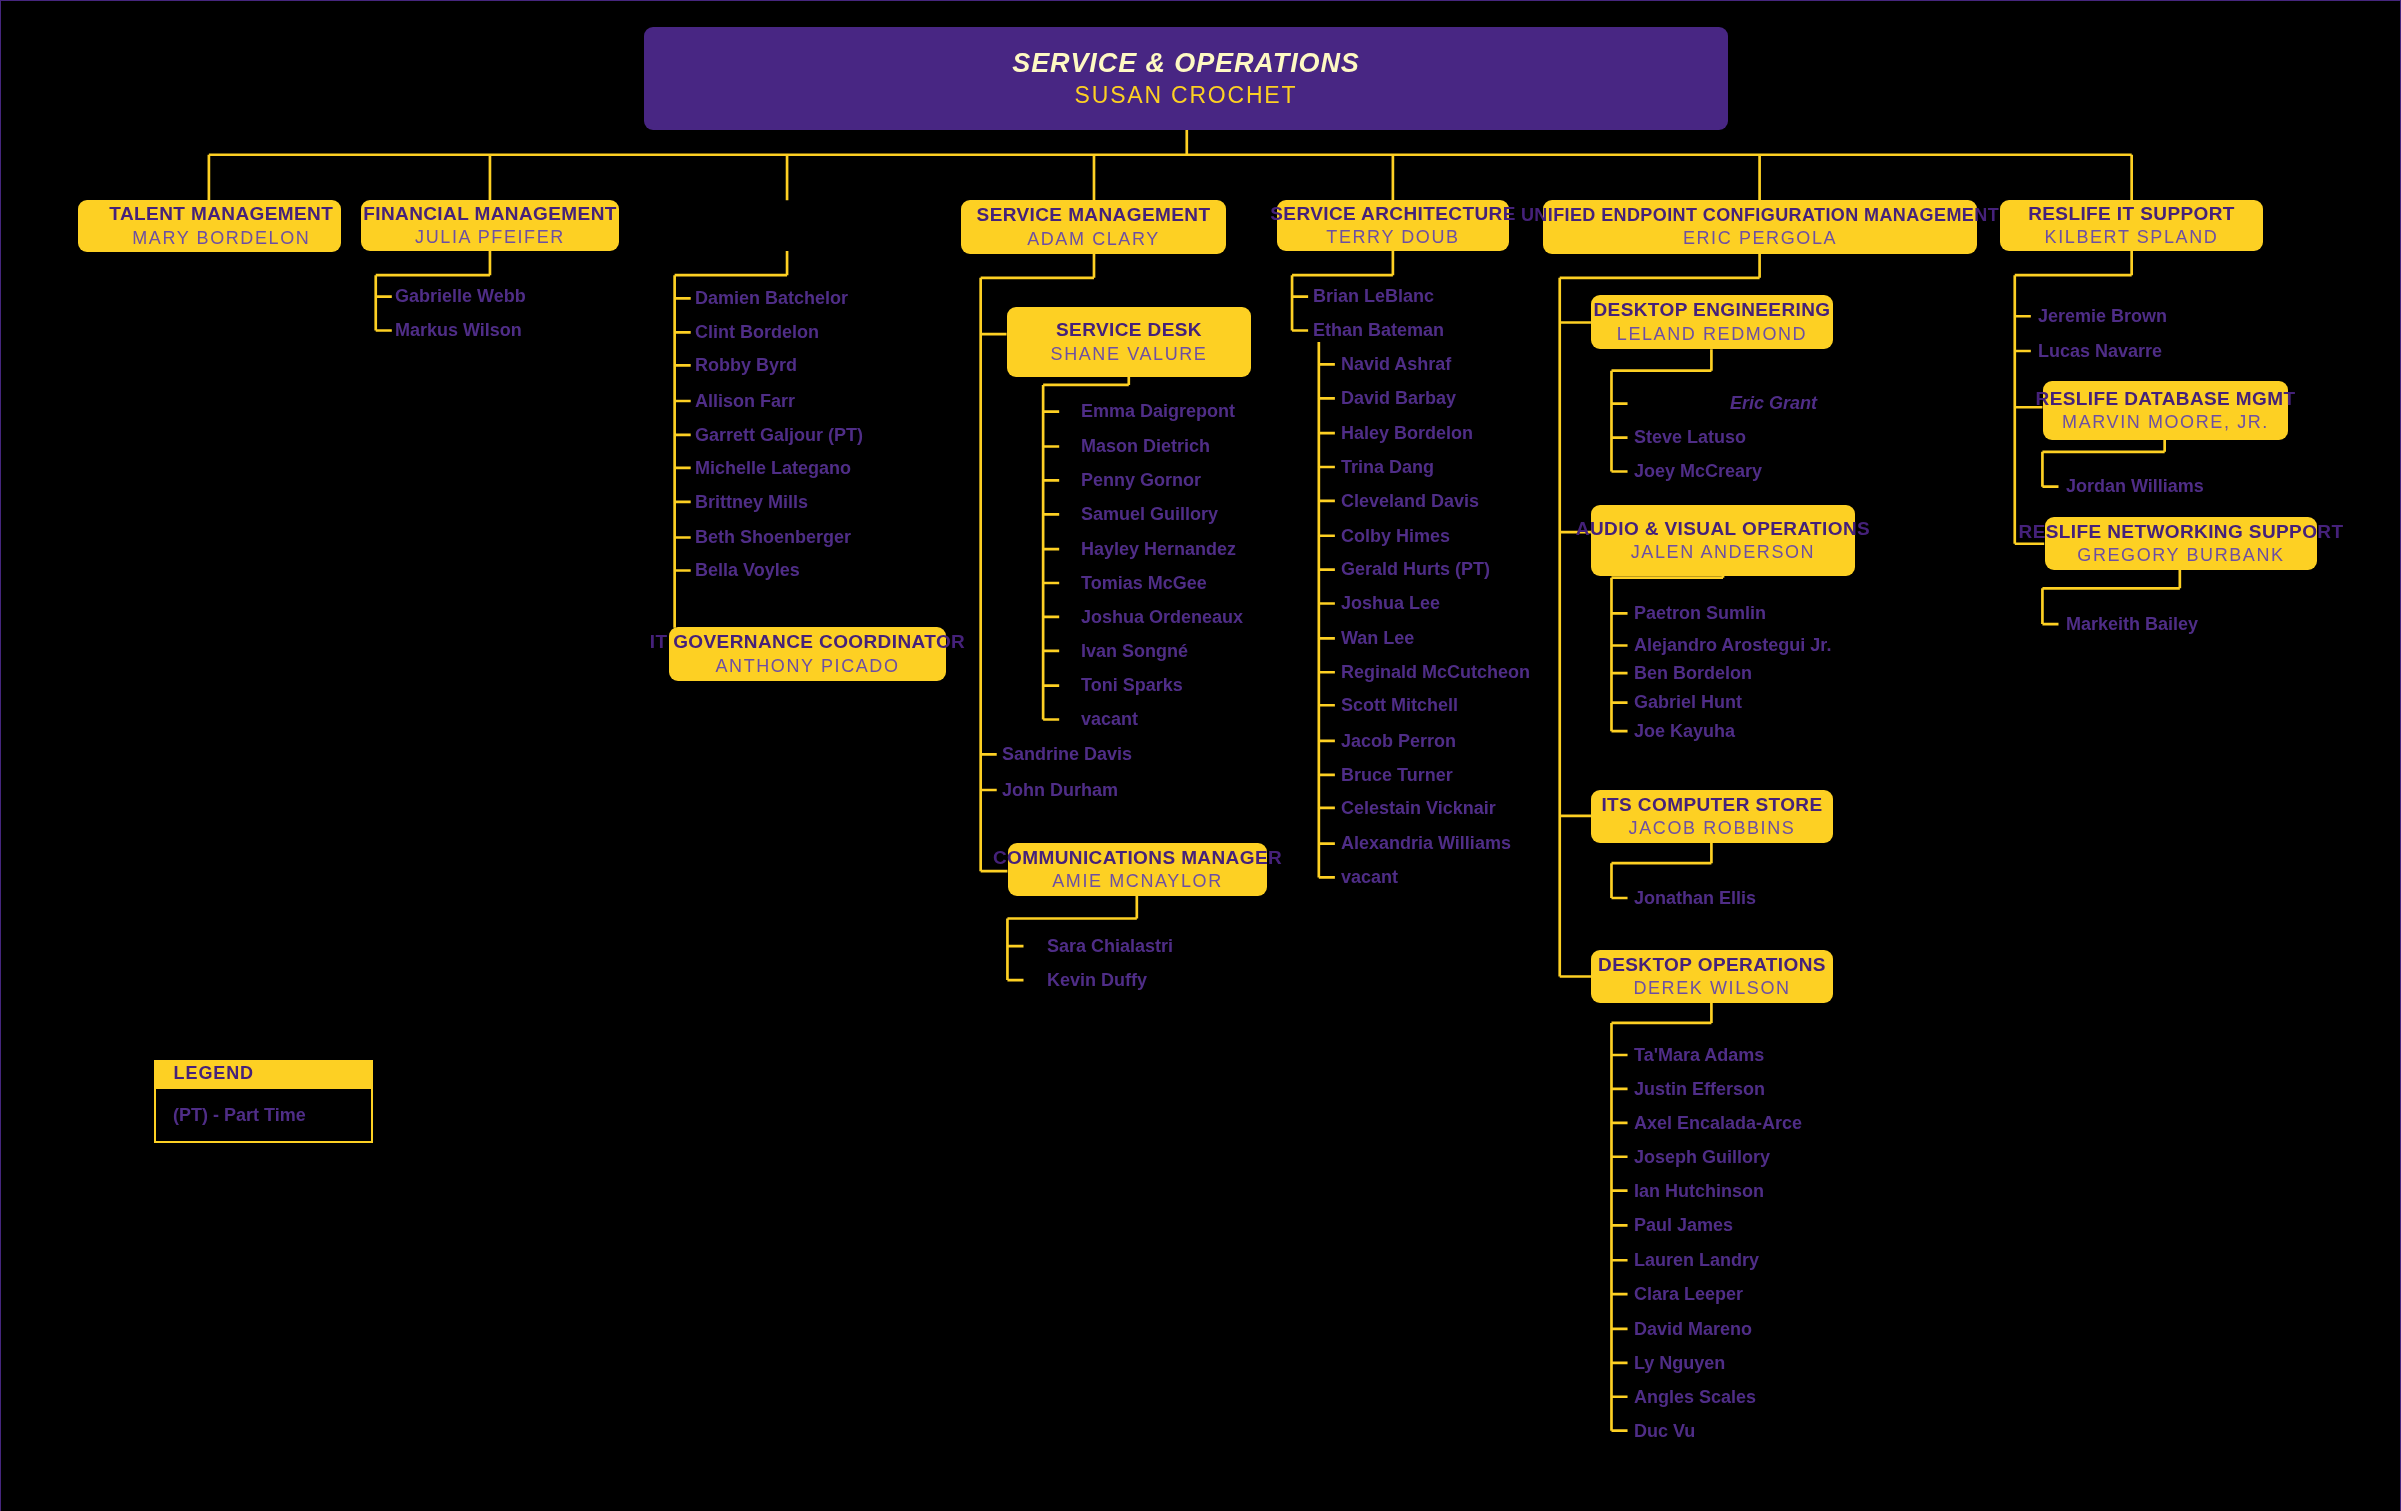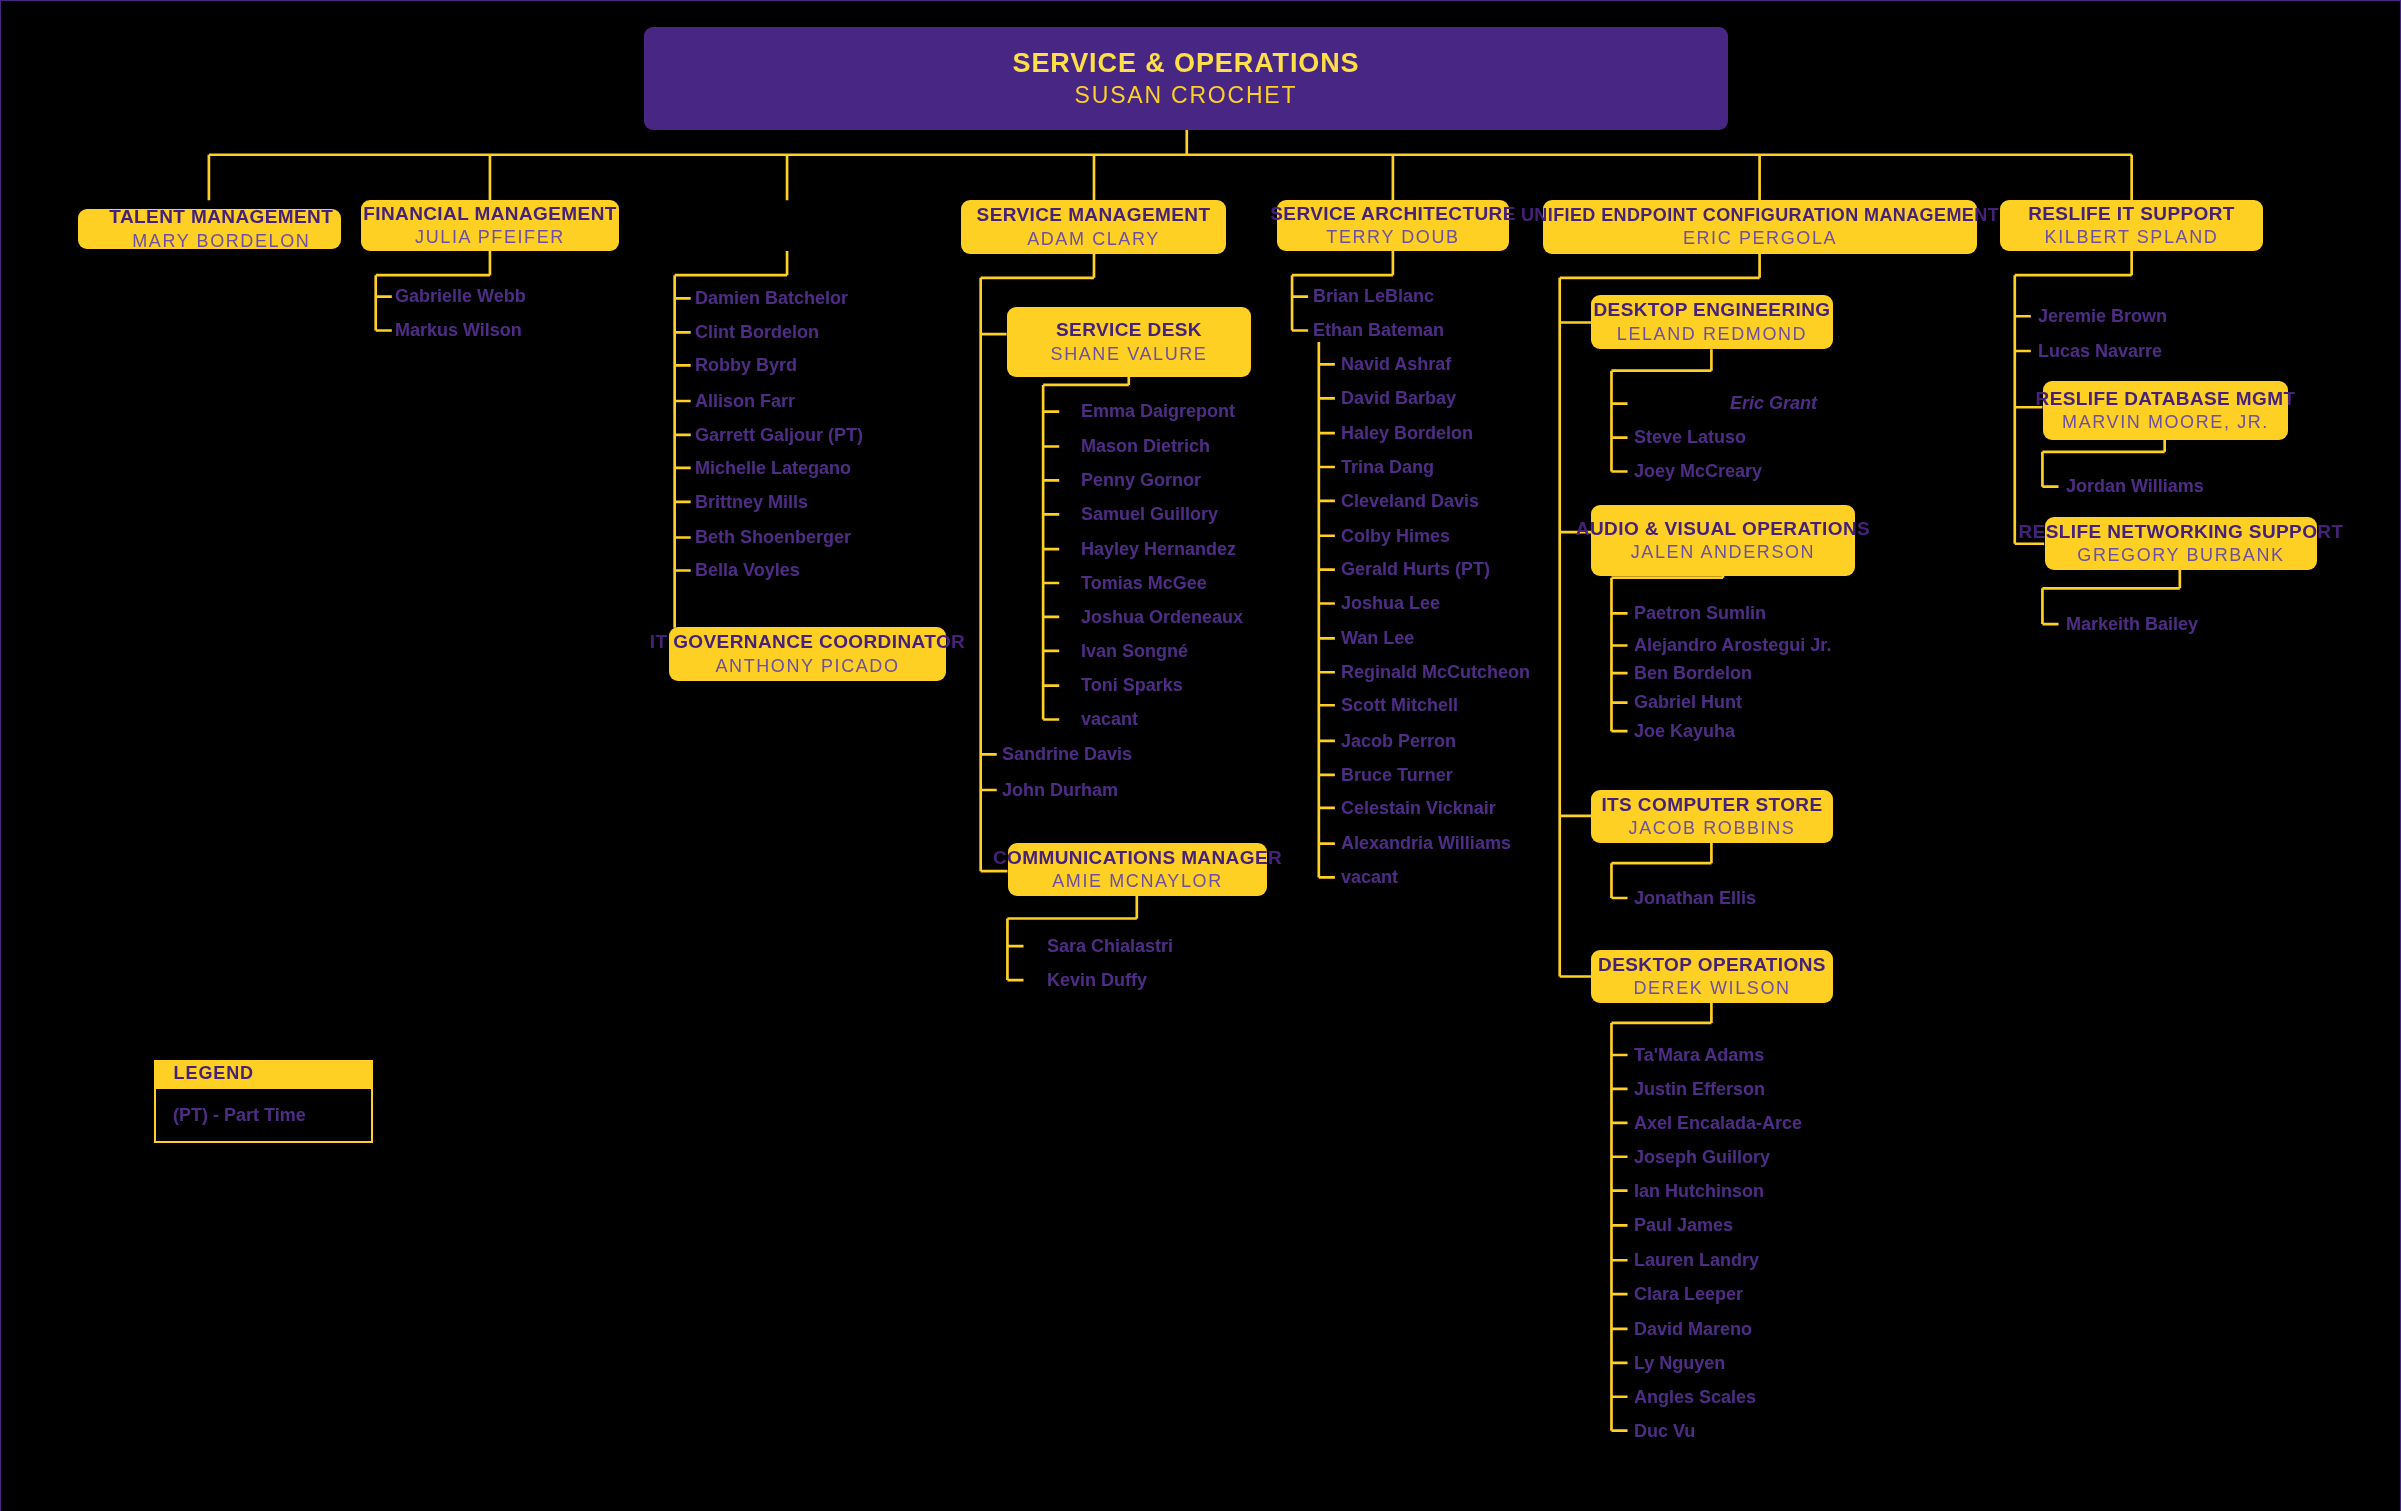--- a/index.html
+++ b/index.html
@@ -18,21 +18,21 @@
   #wires{position:absolute;left:0;top:0;width:2401px;height:1512px;}
   .box{
     position:absolute;background:var(--gold);border-radius:9px;
     display:flex;flex-direction:column;align-items:center;justify-content:center;
     text-align:center;gap:2.7px;box-sizing:border-box;padding:3.6px 5.4px;
   }
   .box .t{font-weight:bold;color:var(--title-purple);font-size:19px;letter-spacing:0.4px;white-space:nowrap;}
   .box .t.small-t{font-size:18px;}
   .box .n{color:var(--name-purple);font-size:18px;letter-spacing:1.6px;white-space:nowrap;}
   .box.root{background:var(--purple);border-radius:9px;}
-  .box.root .t{color:#fde047;font-size:27px;letter-spacing:0.9px;}
+  .box.root .t{color:#fef9c3;font-size:27px;letter-spacing:0.9px;font-style:italic;}
   .box.root .n{color:var(--gold);font-size:23px;letter-spacing:1.8px;}
   .member{
     position:absolute;transform:translateY(-50%);
     color:var(--member-purple);font-weight:bold;font-size:18px;white-space:nowrap;
   }
   .legend-header{
     position:absolute;background:var(--gold);display:flex;align-items:center;
     box-sizing:border-box;padding-left:19.6px;
     color:var(--title-purple);font-weight:bold;font-size:18px;letter-spacing:0.9px;
   }
@@ -72,21 +72,21 @@
       M2425 483 V505 M2425 505 H2288 M2288 505 V544 M2288 544 H2306
       M2442 637 V658 M2442 658 H2288 M2288 658 V698 M2288 698 H2306
     "></path>
   </svg>
 
   <div class="box root" style="left:643px;top:26px;width:1084px;height:103px;">
     <span class="t">SERVICE &amp; OPERATIONS</span>
     <span class="n">SUSAN CROCHET</span>
   </div>
 
-  <div class="box" style="left:77px;top:208px;width:263px;height:40px;padding-left:29px;">
+  <div class="box" style="left:77px;top:199px;width:263px;height:52px;padding-left:29px;">
     <span class="t">TALENT MANAGEMENT</span>
     <span class="n">MARY BORDELON</span>
   </div>
   <div class="box" style="left:360px;top:199px;width:258px;height:51px;">
     <span class="t">FINANCIAL MANAGEMENT</span>
     <span class="n">JULIA PFEIFER</span>
   </div>
   <div class="box" style="left:960px;top:199px;width:265px;height:54px;">
     <span class="t">SERVICE MANAGEMENT</span>
     <span class="n">ADAM CLARY</span>

